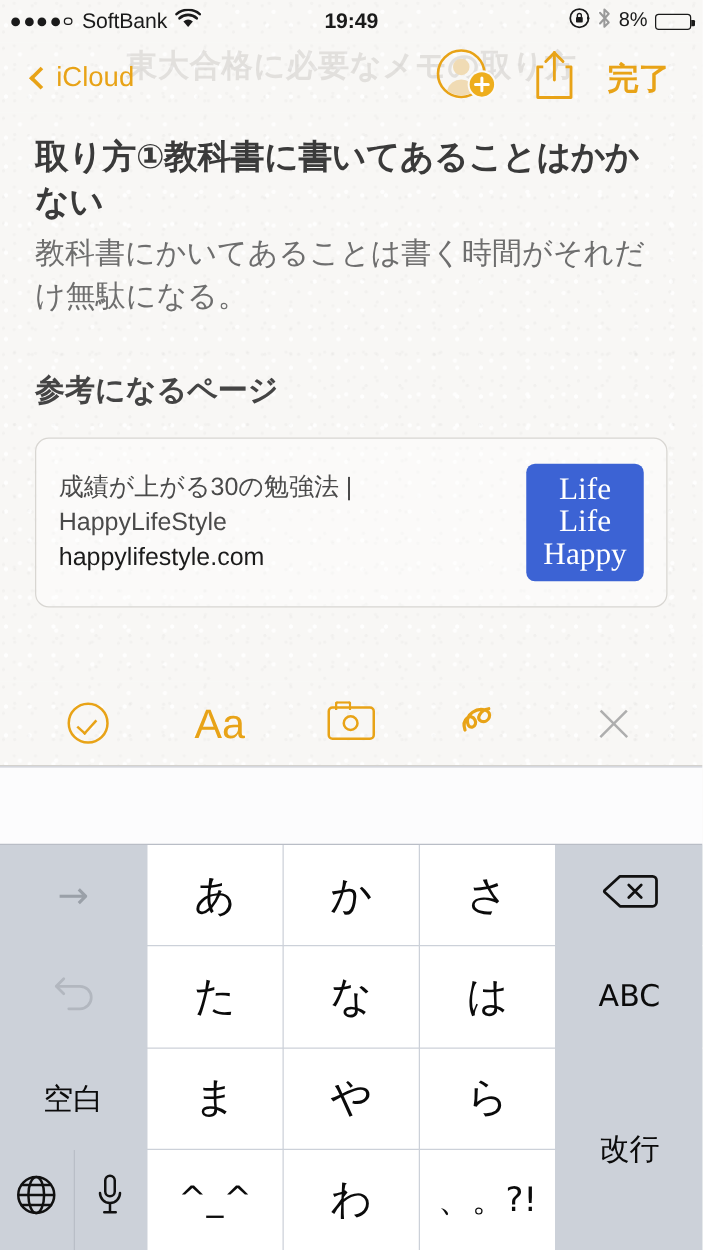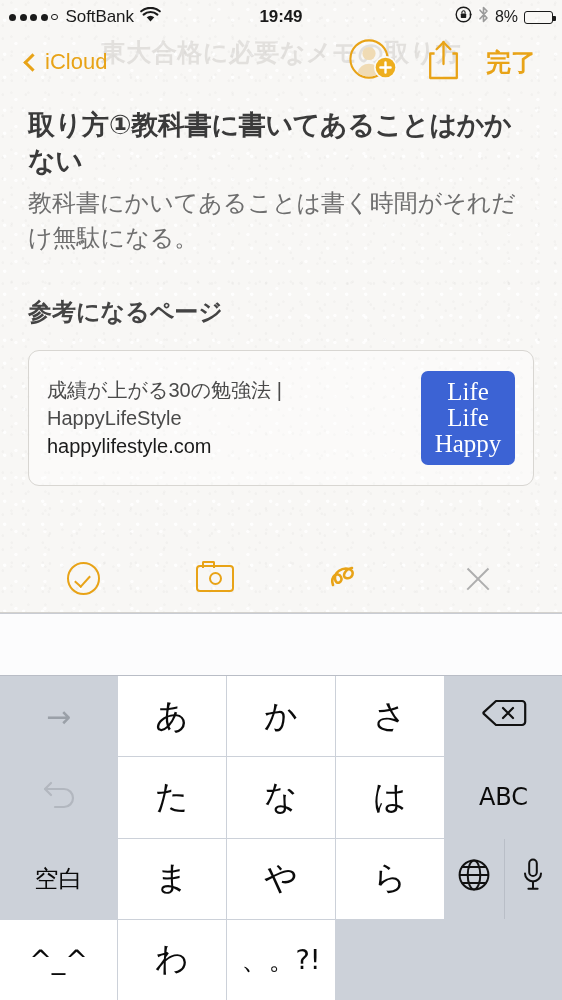--- a/index.html
+++ b/index.html
@@ -293,20 +293,23 @@
         <span>Happy</span>
       </div>
     </div>
   </div>
 
   <div class="toolbar paper">
     <div class="tb-btn">
       <span class="i-check"></span>
     </div>
     <div class="tb-btn">
+      <span class="i-aa">Aa</span>
+    </div>
+    <div class="tb-btn">
       <span class="i-cam">
           <span class="i-cam-lens"></span>
         </span>
     </div>
     <div class="tb-btn">
       <span>
         <svg width="40" height="32" viewBox="0 0 40 32">
           <path d="M6 24 C3 15 11 10 14 16 C16.5 21 9 25 8 18 C7.2 11.5 15 6 22 8 C29 10 25 19 19 17 C14.5 15.5 18 8 25 7" fill="none" stroke="#e8a317" stroke-width="2.6" stroke-linecap="round"></path>
         </svg>
       </span>
@@ -345,20 +348,21 @@
     </div>
     <div class="key char">た</div>
     <div class="key char">な</div>
     <div class="key char">は</div>
     <div class="key fn">ABC</div>
 
     <div class="key fn">空白</div>
     <div class="key char">ま</div>
     <div class="key char">や</div>
     <div class="key char">ら</div>
+    <div class="key fn span2">改行</div>
 
     <div class="key" style="padding:0">
       <div class="key-row4-left">
         <div class="key-half">
           <span>
             <svg width="34" height="34" viewBox="0 0 34 34">
               <circle cx="17" cy="17" r="14.4" fill="none" stroke="#111" stroke-width="2"></circle>
               <ellipse cx="17" cy="17" rx="6.3" ry="14.4" fill="none" stroke="#111" stroke-width="2"></ellipse>
               <path d="M2.6 17 H31.4 M4.7 9 H29.3 M4.7 25 H29.3" stroke="#111" stroke-width="2"></path>
             </svg>

